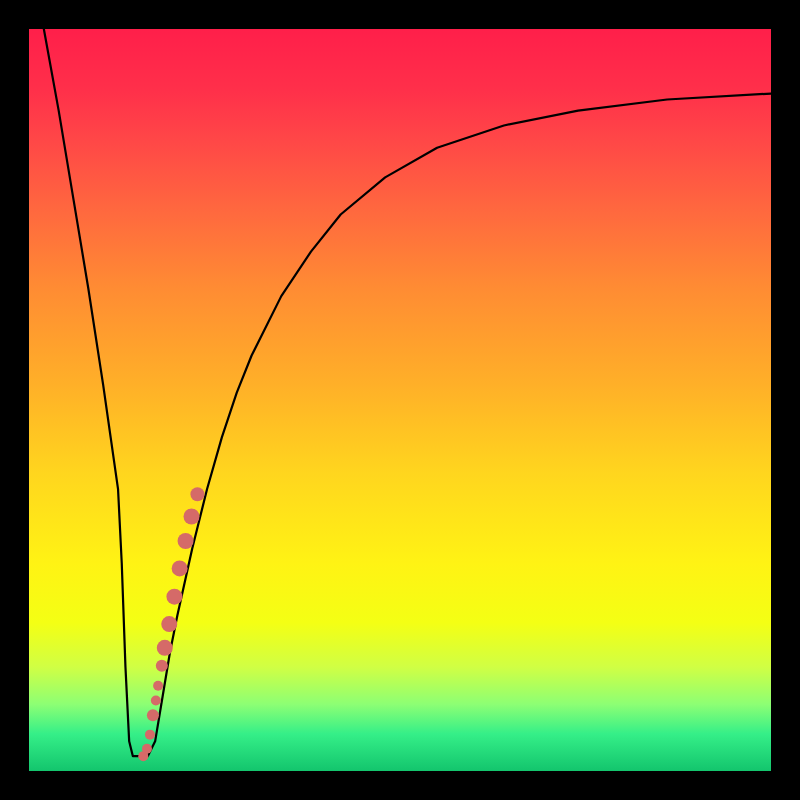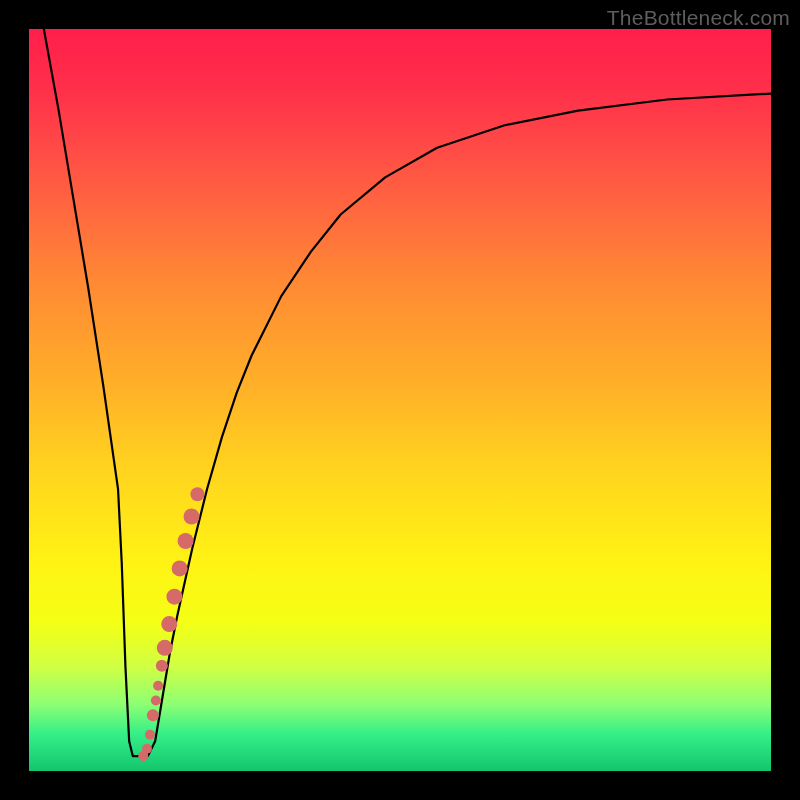--- a/index.html
+++ b/index.html
@@ -77,14 +77,13 @@
         <circle cx="135.79" cy="618.83" r="8" fill="#d56a68"></circle>
         <circle cx="140.24" cy="595.08" r="8" fill="#d56a68"></circle>
         <circle cx="145.43" cy="567.63" r="8" fill="#d56a68"></circle>
         <circle cx="150.63" cy="539.43" r="8" fill="#d56a68"></circle>
         <circle cx="156.56" cy="511.98" r="8" fill="#d56a68"></circle>
         <circle cx="162.50" cy="487.49" r="8" fill="#d56a68"></circle>
         <circle cx="168.43" cy="465.23" r="7" fill="#d56a68"></circle>
       </g>
   </svg>
 
-  <div class="watermark">TheBottleneck.com</div>
 </div>
 
 </body></html>

